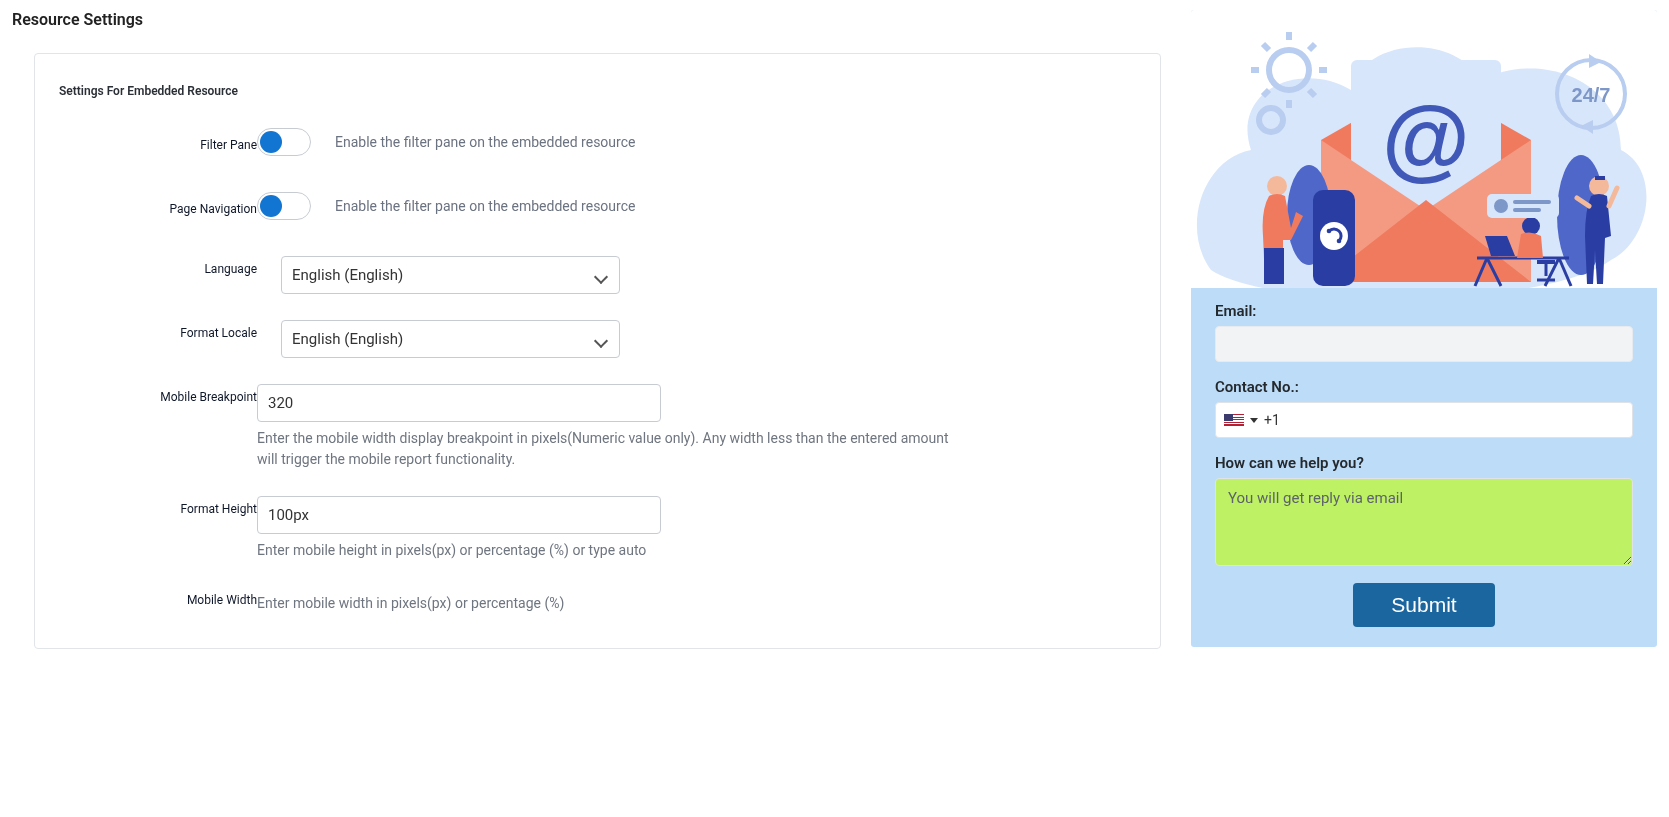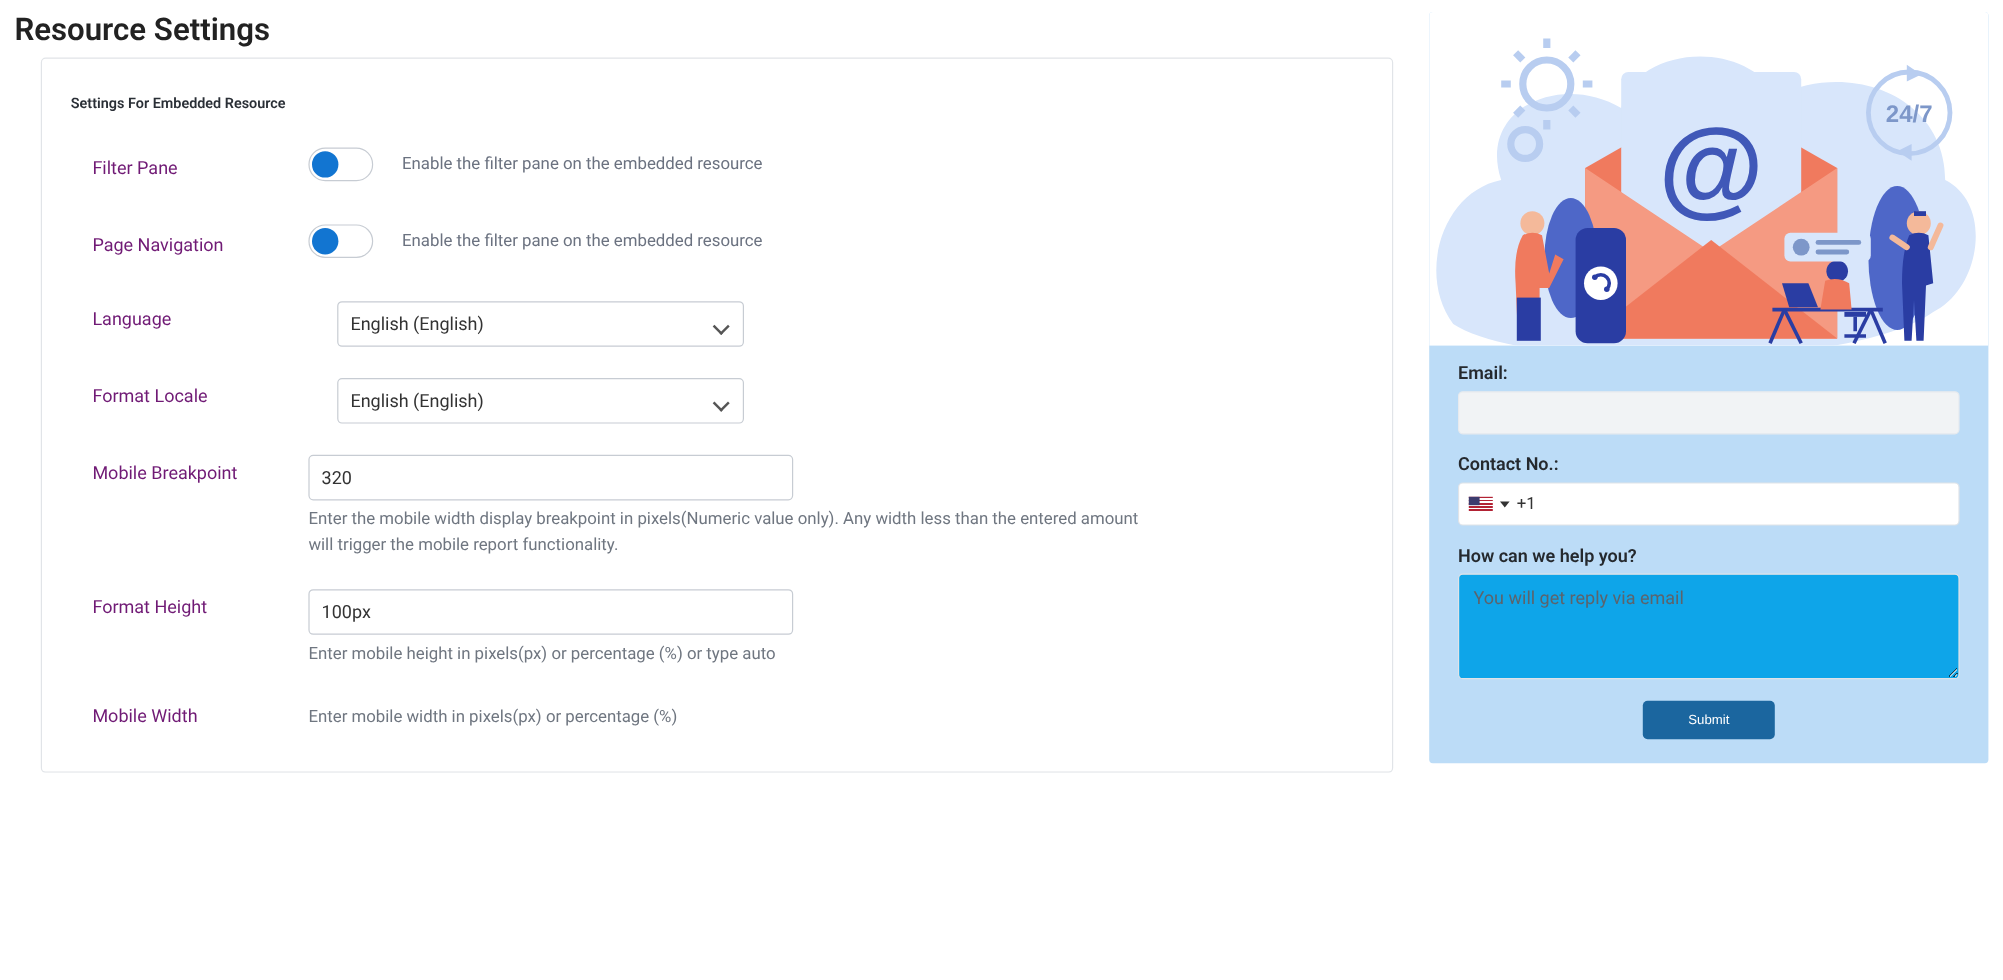--- a/index.html
+++ b/index.html
@@ -12,24 +12,24 @@
   .page {
     display: flex;
     padding: 10px 12px 0 12px;
     gap: 30px;
   }
   .left {
     flex: 1;
     min-width: 0;
   }
   .page-title {
-    font-size: 26px;
+    font-size: 16px;
     font-weight: 600;
     color: #222;
-    margin-bottom: 8px;
+    margin-bottom: 24px;
   }
   .settings-card {
     border: 1px solid #e1e4e8;
     border-radius: 4px;
     padding: 30px 24px 30px 24px;
     margin-left: 22px;
   }
   .card-title {
     font-size: 12px;
     font-weight: 600;
@@ -39,23 +39,24 @@
   .row {
     display: flex;
     align-items: flex-start;
     margin-bottom: 26px;
   }
   .row.tall { align-items: center; margin-bottom: 36px; }
   .row-label {
     width: 198px;
     flex-shrink: 0;
     padding-left: 18px;
-    font-size: 15px;
-    color: #701a75;
+    font-size: 12px;
+    color: #0f172a;
     padding-top: 6px;
+    text-align: right;
   }
   .row-body {
     flex: 1;
   }
   .toggle-row {
     display: flex;
     align-items: center;
     gap: 24px;
   }
   .toggle {
@@ -211,38 +212,38 @@
     flex: 1;
     border: none;
     outline: none;
     background: transparent;
     font-family: inherit;
   }
   .message-area {
     width: 100%;
     height: 88px;
     border-radius: 4px;
-    background: #0ea5e9;
+    background: #bef264;
     border: 1px solid #dfe3e8;
     padding: 10px 12px;
     font-size: 15px;
     color: #333;
     resize: both;
     font-family: inherit;
     margin-bottom: 14px;
   }
   .message-area::placeholder { color: #5d636b; }
   .submit-row { text-align: center; }
   .submit-btn {
     background: #1b669f;
     color: #fff;
     border: none;
     border-radius: 4px;
     padding: 10px 38px;
-    font-size: 11px;
+    font-size: 21px;
     cursor: pointer;
   }
 </style>
 </head>
 <body>
 
 <div class="page">
   <div class="left">
     <h1 class="page-title">Resource Settings</h1>
 

